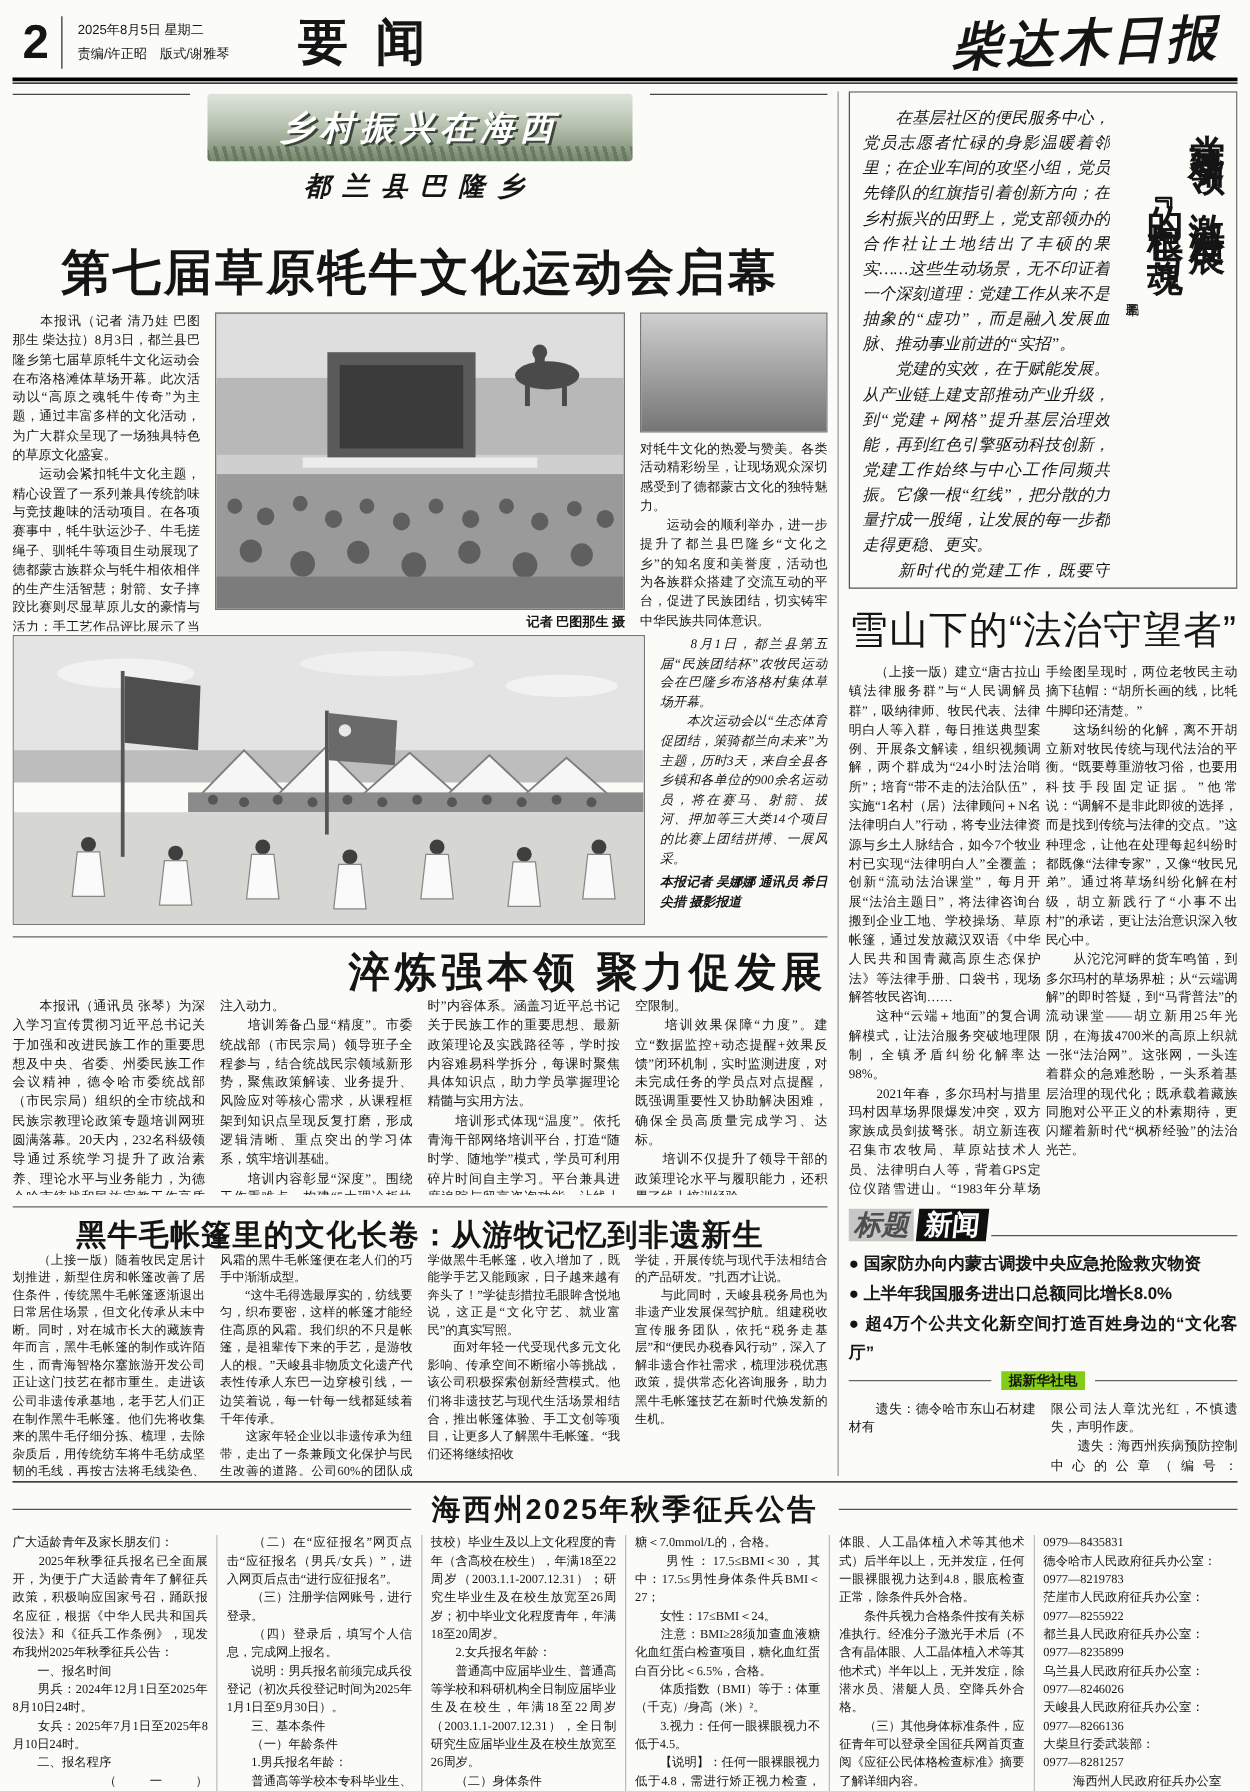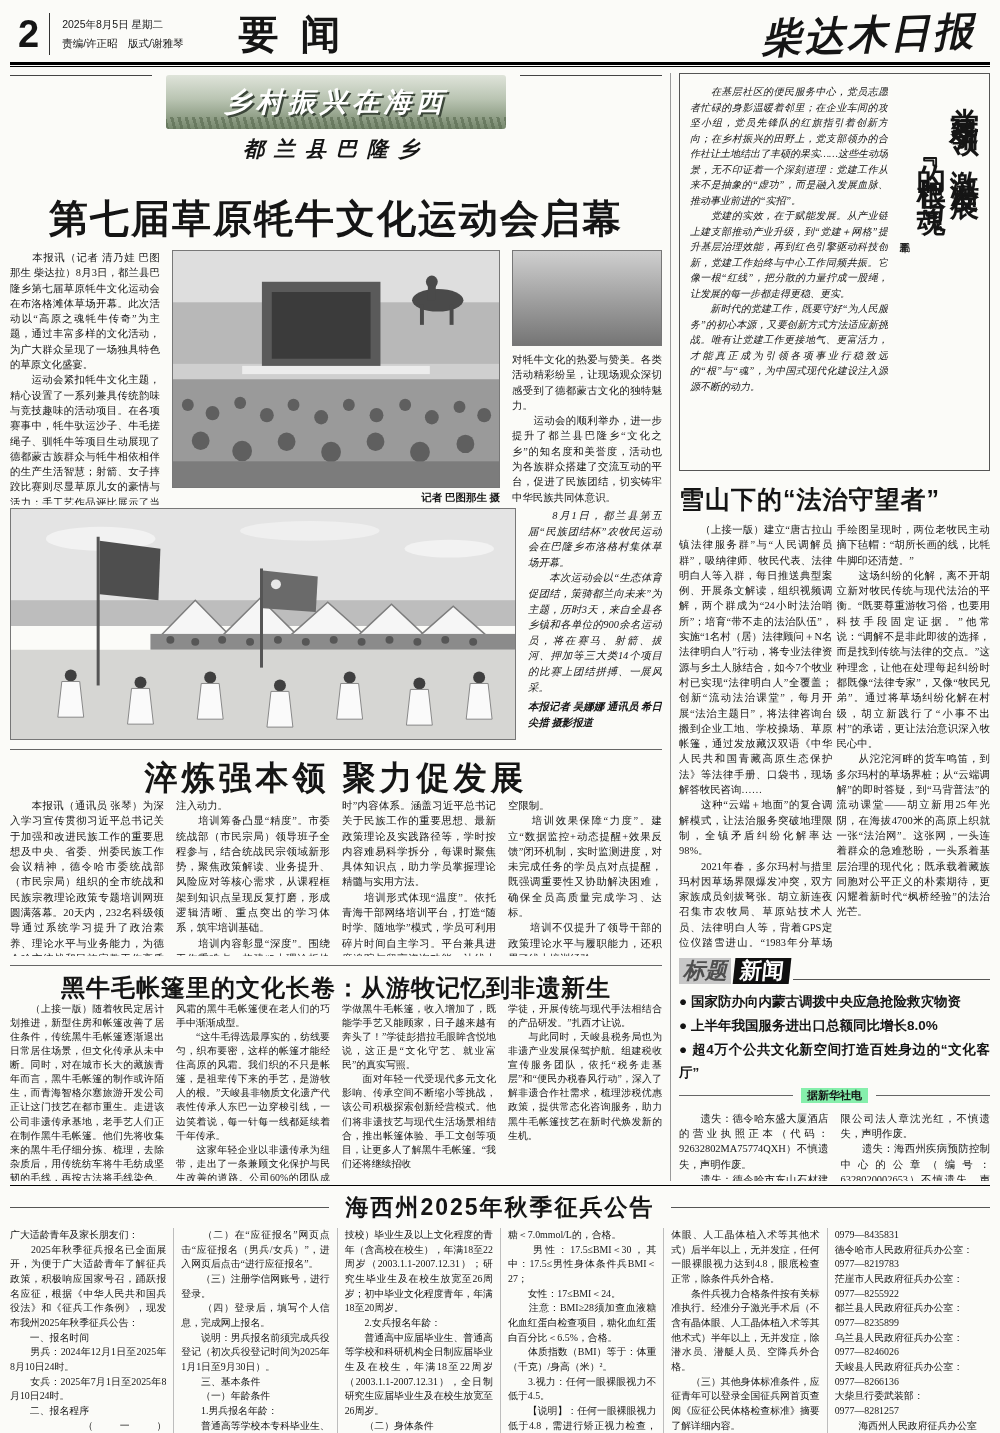--- a/index.html
+++ b/index.html
@@ -49,45 +49,45 @@
   .photo-cap { font-size:10.5px; font-weight:700; text-align:right; padding-top:3px; height:17px; }
   .photo-strip { height:96px; border:1px solid #777; margin-bottom:6px;
     background:linear-gradient(180deg,#cfcfcf 0%,#9d9d9d 55%,#757575 100%); }
   
   .photo-story { display:flex; gap:12px; height:232px; margin-top:8px; }
   .photo2-frame { width:506px; border:1px solid #777; overflow:hidden; }
   .photo2-frame svg { display:block; width:100%; height:100%; }
   .ps-text { flex:1; font-size:10.4px; line-height:1.5; font-style:italic; text-align:justify; overflow:hidden; }
   .ps-credit { font-weight:700; margin-top:4px; }
   .lightrule { height:1px; background:#666; margin:9px 0 4px 0; }
-  .headline2 { text-align:center; font-size:33px; font-weight:900; letter-spacing:4px; height:44px; padding-top:2px; }
+  .headline2 { text-align:right; font-size:33px; font-weight:900; letter-spacing:4px; height:44px; padding-top:2px; }
   .a2 { display:grid; grid-template-columns:repeat(4,1fr); gap:12px; height:158px; }
   .headline3 { text-align:center; font-size:24px; font-weight:900; letter-spacing:1px; height:32px; padding-top:2px; }
   .a3 { display:grid; grid-template-columns:repeat(4,1fr); gap:12px; height:226px; }
   .a3 .art { font-size:9.9px; line-height:1.42; }
   
   .party-box { border:1px solid #555; height:398px; padding:10px 8px 8px 10px; display:flex; overflow:hidden; }
-  .party-text { width:198px; font-size:10px; line-height:1.55; font-style:italic; text-align:justify; overflow:hidden; }
+  .party-text { width:198px; font-size:13px; line-height:1.55; font-style:italic; text-align:justify; overflow:hidden; }
   .party-head { flex:1; display:flex; justify-content:flex-end; }
   .vline-1 { writing-mode:vertical-rl; font-size:29px; font-weight:900; letter-spacing:7px; line-height:1.15; }
   .vline-2 { writing-mode:vertical-rl; font-size:29px; font-weight:900; letter-spacing:7px; line-height:1.15; padding-top:58px; }
   .vauthor { writing-mode:vertical-rl; font-size:10.5px; padding-top:150px; margin-right:2px; }
   
-  .headline4 { text-align:left; font-size:25px; font-weight:700; letter-spacing:1px; margin:12px 0 6px 0; }
+  .headline4 { text-align:center; font-size:31px; font-weight:400; letter-spacing:1px; margin:12px 0 6px 0; }
   .guardian-body { display:grid; grid-template-columns:1fr 1fr; gap:4px; height:428px; }
   
   .hn { margin-top:8px; }
   .hn-titlerow { display:flex; align-items:flex-end; gap:3px; }
   .hn-t1 { background:#c7c7c7; color:#4e4e4e; font-weight:900; font-size:22px; font-style:italic; padding:0 4px; line-height:1.2; }
   .hn-t2 { background:#101010; color:#fff; font-weight:900; font-size:22px; padding:0 6px; line-height:1.2; transform:skewX(-6deg); }
   .hn-line { flex:1; height:1px; background:#555; margin-bottom:4px; }
   .hn-items { margin-top:6px; font-size:13.5px; font-weight:700; line-height:1.75; text-align:justify; }
   .hn-credit-row { display:flex; align-items:center; gap:8px; margin-top:3px; }
   .hn-credit-line { flex:1; height:1px; background:#666; }
-  .hn-credit { font-size:11px; font-weight:700; background:#86efac; padding:0 6px; }
+  .hn-credit { font-size:11px; font-weight:700; background:#84cc16; padding:0 6px; }
   
   .notices { display:grid; grid-template-columns:1fr 1fr; gap:12px; margin-top:8px; font-size:10.8px; line-height:1.6; text-align:justify; height:108px; overflow:hidden; }
   
   .bottom { border-top:1px solid #000; margin-top:4px; padding-top:6px; }
   .draft-titlerow { display:flex; align-items:center; gap:16px; height:30px; }
   .draft-line { flex:1; height:1px; background:#555; }
   .draft-title { font-size:23px; font-weight:900; letter-spacing:2px; }
   .draft-body { display:grid; grid-template-columns:repeat(6,1fr); margin-top:6px; height:212px; overflow:hidden; }
   .draft-colcell { font-size:9.9px; line-height:1.48; text-align:justify; overflow:hidden; padding:0 7px; border-left:1px solid #bdbdbd; }
   .draft-colcell:first-child { border-left:none; padding-left:0; }
@@ -351,21 +351,20 @@
           </div>
         <div class="hn-credit-row">
           <span class="hn-credit-line"></span>
           <span class="hn-credit">据新华社电</span>
           <span class="hn-credit-line"></span>
         </div>
       </div>
 
       <div class="notices">
         <div class="art">
-            <p class="para">　　遗失：德令哈东盛大厦酒店的营业执照正本（代码：92632802MA75774QXH）不慎遗失，声明作废。</p>
             <p class="para">　　遗失：德令哈市东山石材建材有</p>
           </div>
         <div class="art">
             <p class="para">限公司法人章沈光红，不慎遗失，声明作废。</p>
             <p class="para">　　遗失：海西州疾病预防控制中心的公章（编号：6328020002653）不慎遗失，声明作废。</p>
           </div>
       </div>
     </div>
   </div>
 

